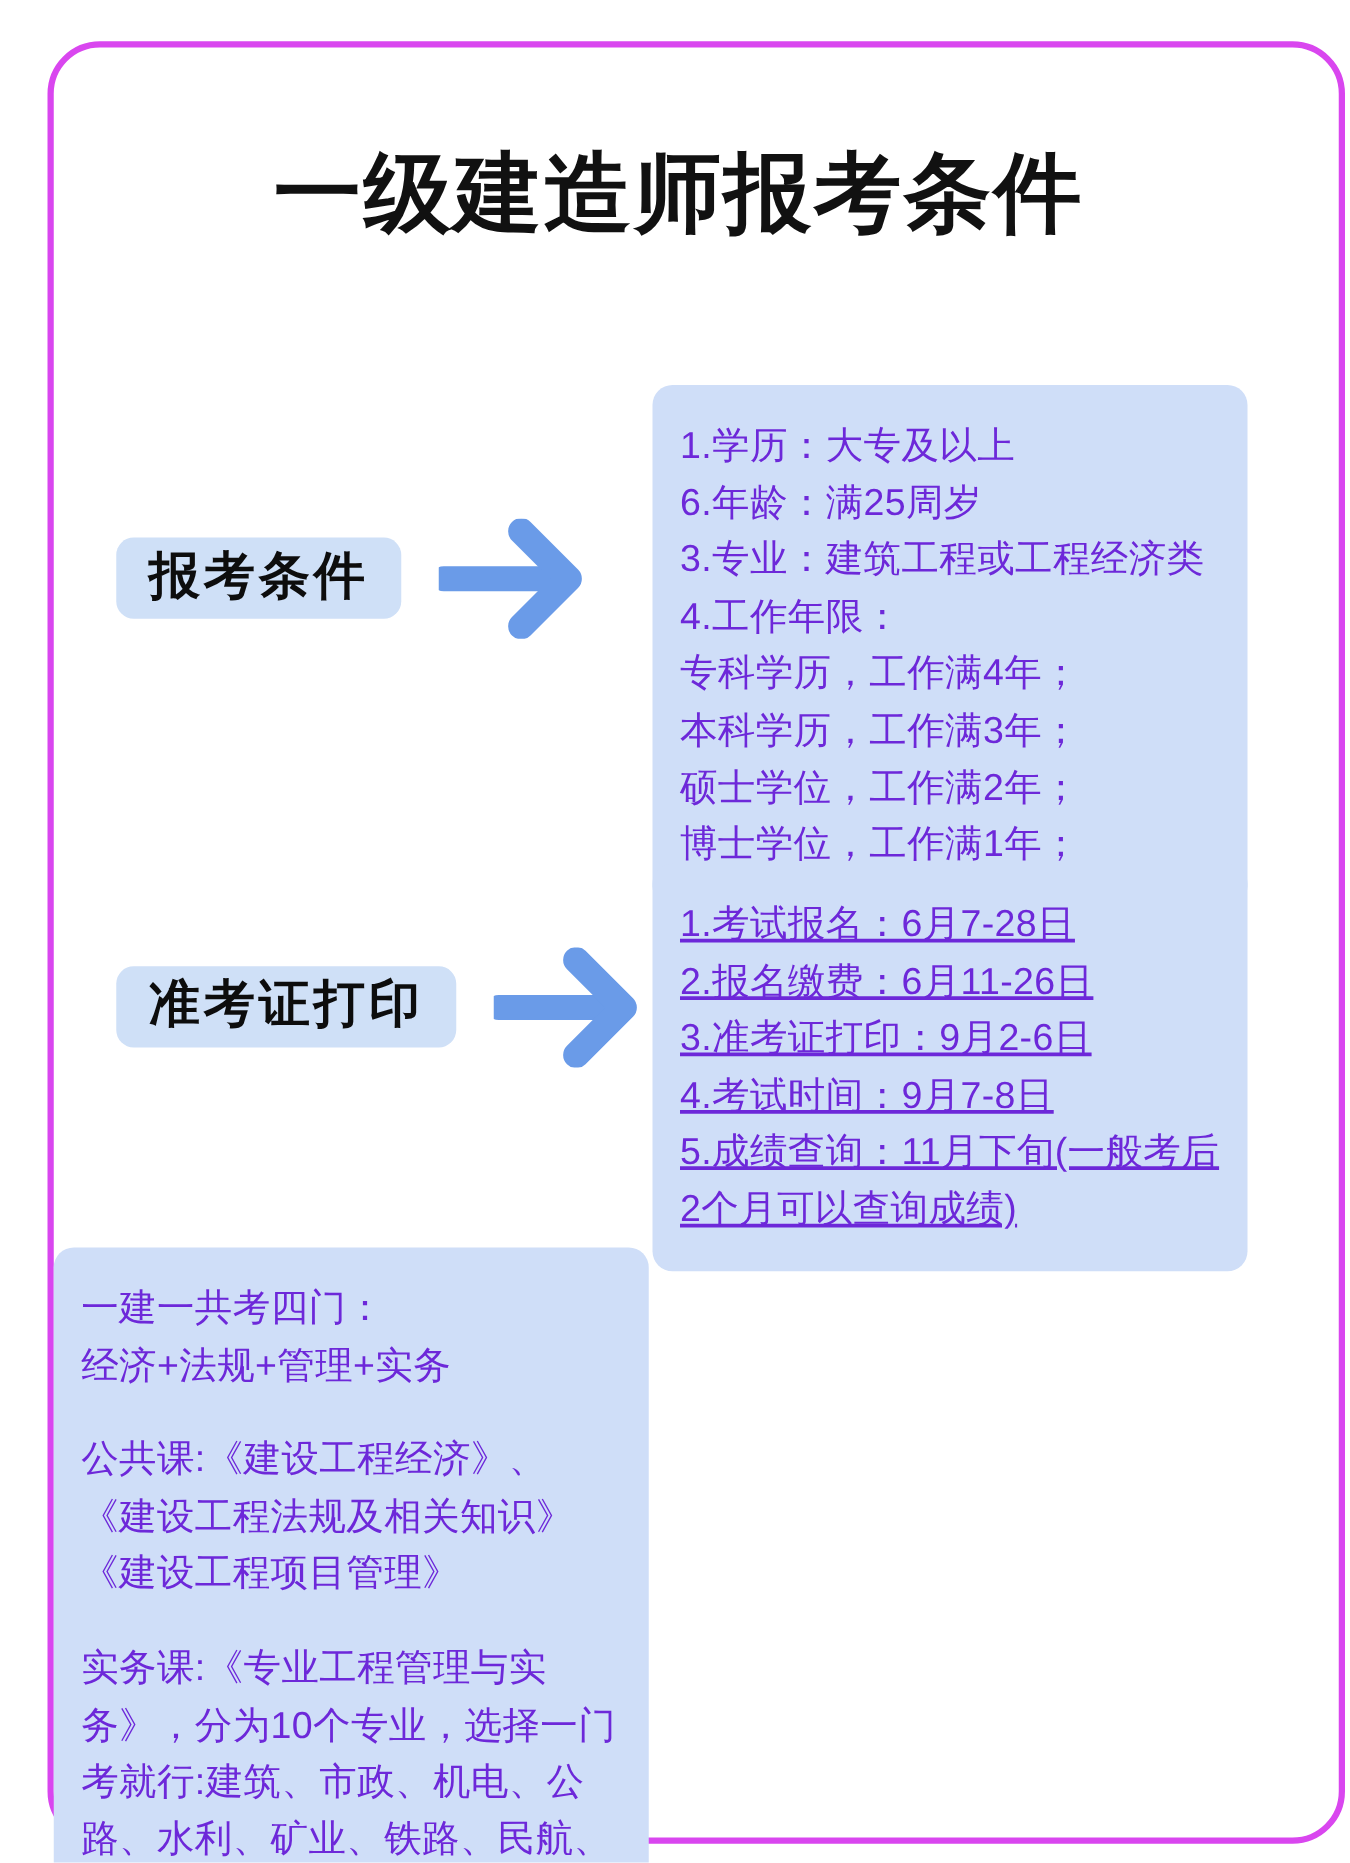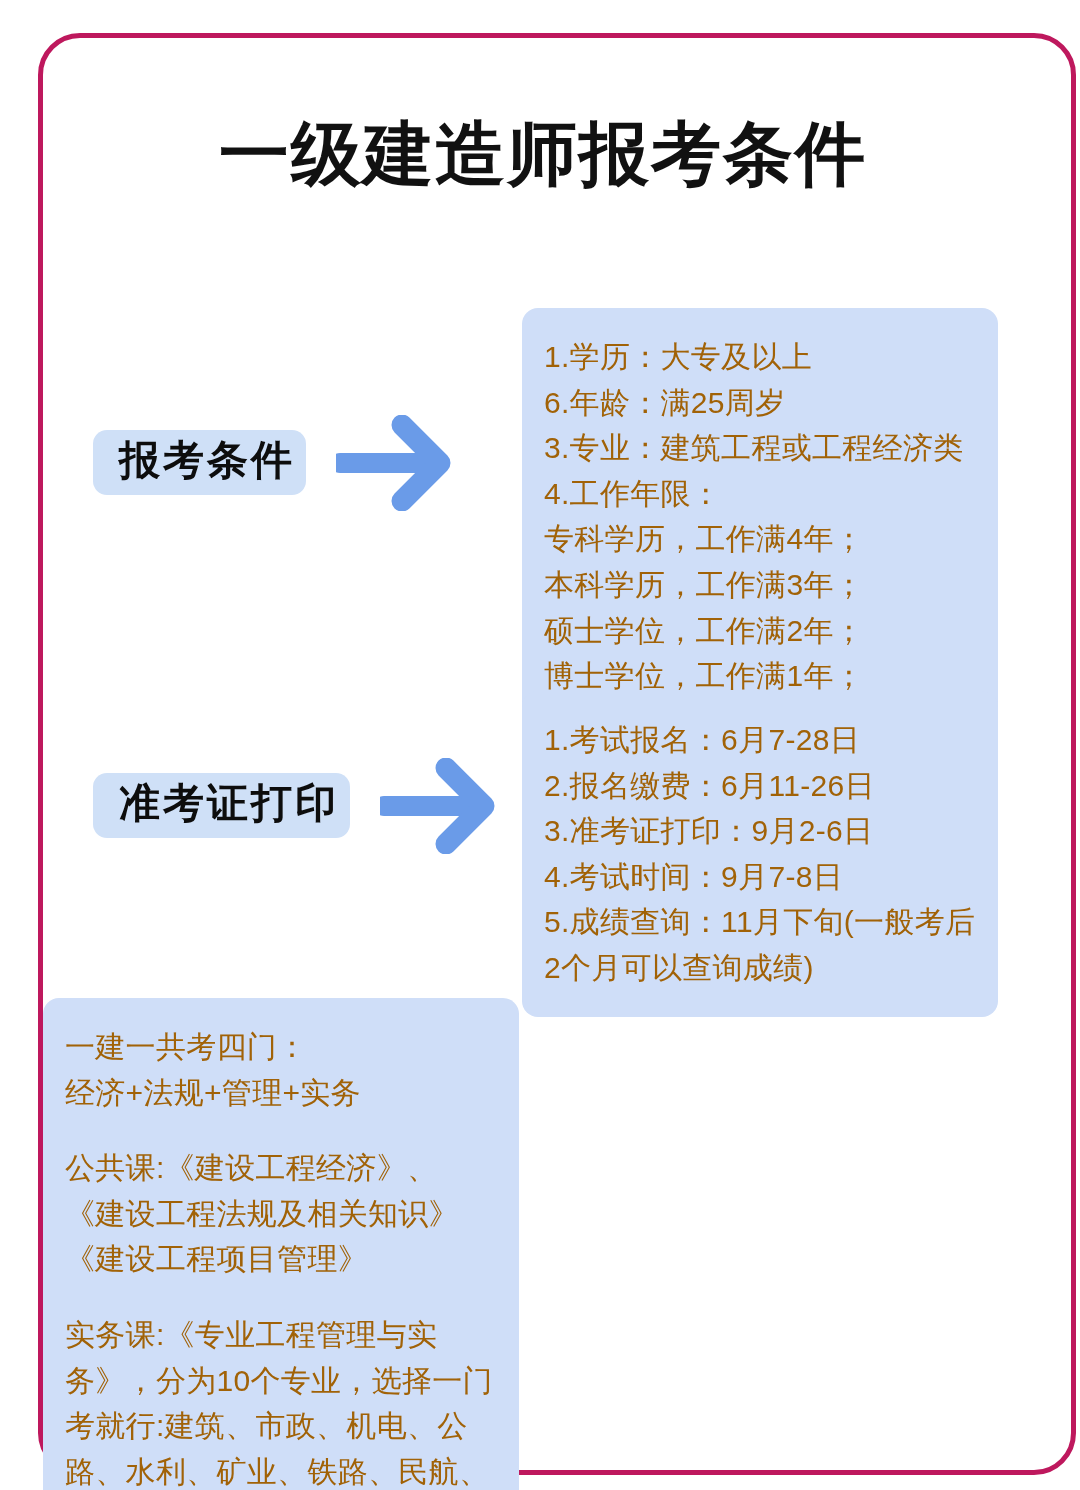--- a/index.html
+++ b/index.html
@@ -17,21 +17,21 @@
   }
 
   
   .frame {
     position: absolute;
     left: 38px;
     top: 33px;
     width: 1038px;
     height: 1442px;
     box-sizing: border-box;
-    border: 5px solid #be185d;
+    border: 5px solid #d946ef;
     border-radius: 42px;
     background: #ffffff;
   }
 
   
   .title {
     position: absolute;
     left: 0;
     top: 78px;
     width: 1000px;
@@ -66,21 +66,21 @@
     padding-left: 50px;
     box-sizing: border-box;
   }
   .row-1 .left-col { height: 375px; }
   .row-2 .left-col { height: 285px; }
   .row-3 .left-col { height: 478px; }
 
   .chip {
     background: #cfe0f7;
     border-radius: 14px;
-    padding: 9px 11px 12px 26px;
+    padding: 9px 26px 12px 26px;
     font-size: 41px;
     line-height: 1.05;
     font-weight: 700;
     letter-spacing: 3px;
     color: #0d0d0d;
     white-space: nowrap;
   }
 
   .arrow {
     margin-left: 30px;
@@ -90,35 +90,35 @@
     display: block;
   }
 
   
   .card {
     background: #cfdef8;
     border-radius: 16px;
     box-sizing: border-box;
     width: 476px;
     padding: 26px 22px 26px 22px;
-    color: #a16207;
+    color: #6d28d9;
     font-size: 30px;
     line-height: 1.52;
     letter-spacing: 0.3px;
   }
   .card p {
     margin: 0;
   }
   .card p.spacer {
     height: 30px;
   }
 
   
   .row-1 .card { margin-top: 33px; }
-  .row-2 .card { margin-top: 28px; }
+  .row-2 .card { margin-top: 28px; text-decoration: underline; }
   .row-3 .card { margin-top: 28px; }
 </style>
 </head>
 <body>
 
 <div class="frame">
 
   <div class="title">一级建造师报考条件</div>
 
   <div class="row row-1">

